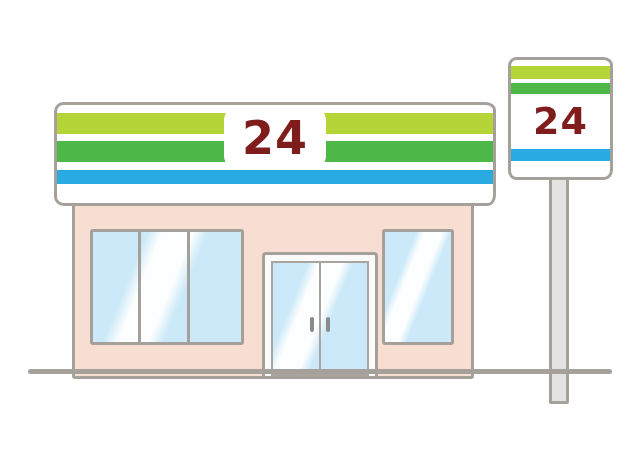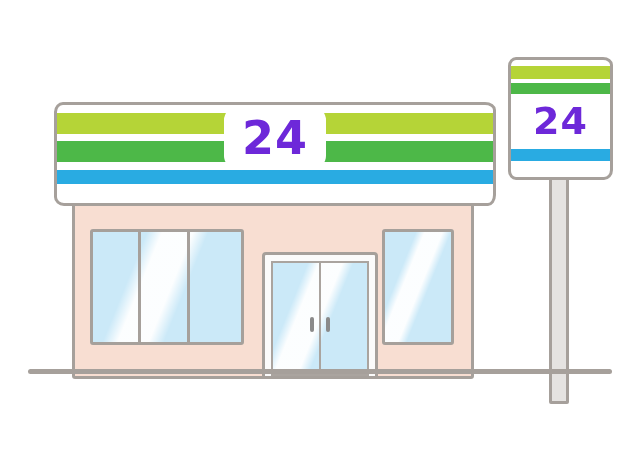--- a/index.html
+++ b/index.html
@@ -23,21 +23,21 @@
   .stripe-green{top:36px;height:21px;background:#4db848;}
   .stripe-blue{top:65px;height:14px;background:#29abe2;}
   .fascia-patch{
     position:absolute;left:50%;top:3px;transform:translateX(-50%);
     width:102px;height:60px;background:#ffffff;
     border-radius:12px;
     display:flex;align-items:center;justify-content:center;
     z-index:2;
   }
   .num24{
-    color:#6d28d9;font-weight:bold;letter-spacing:1px;
+    color:#7f1d1d;font-weight:bold;letter-spacing:1px;
     line-height:1;user-select:none;
   }
   .fascia-patch .num24{font-size:46px;}
   
   .wall{
     position:absolute;left:72px;top:198px;width:396px;height:175px;
     background:#f8ded2;
     border:3px solid #a6a09b;
     border-radius:3px;
     z-index:1;

